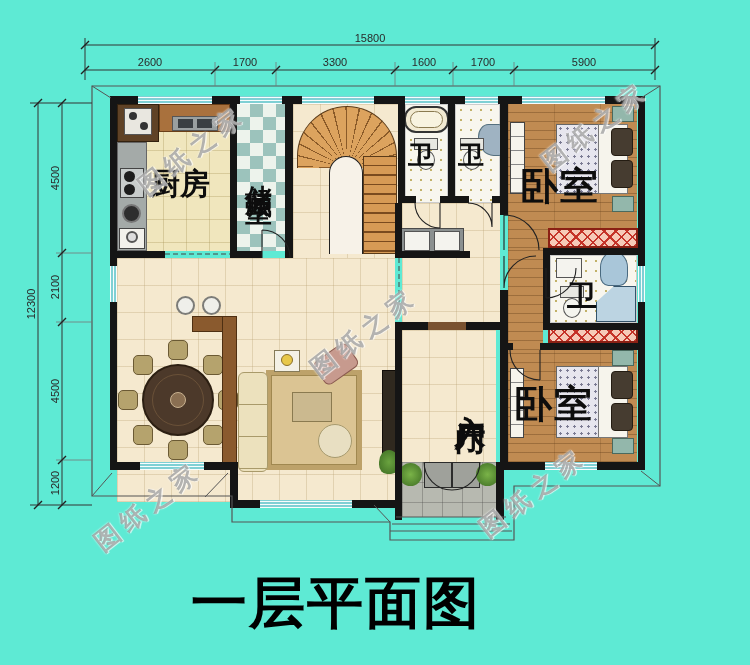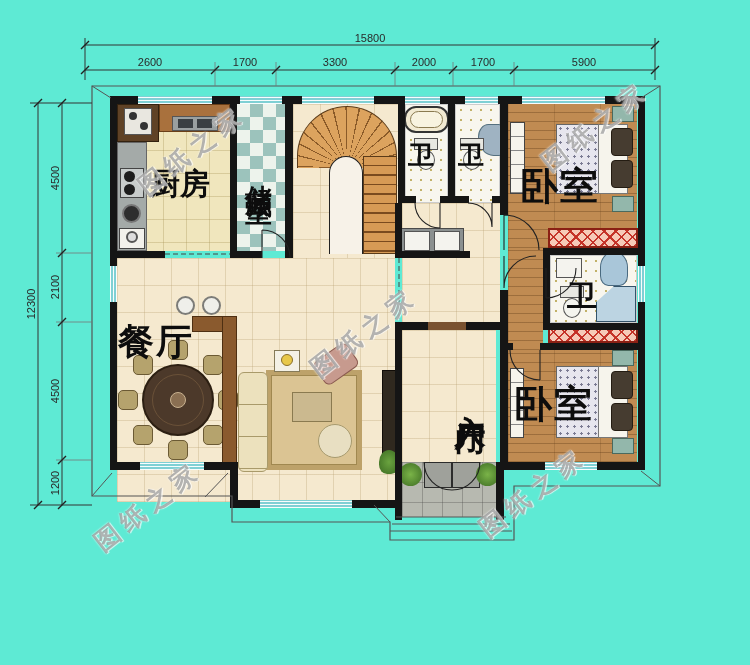--- a/index.html
+++ b/index.html
@@ -240,38 +240,38 @@
       <path d="M424,462 A28,28 0 0 0 452,490 M480,462 A28,28 0 0 1 452,490"></path>
     </g>
     <path d="M165,254 H230" stroke="#444" stroke-width="1" stroke-dasharray="5,3"></path>
     <path d="M399,258 V322" stroke="#444" stroke-width="1" stroke-dasharray="5,3"></path>
   </svg>
 
   <span class="dim" style="left:370px;top:38px;">15800</span>
   <span class="dim" style="left:150px;top:62px;">2600</span>
   <span class="dim" style="left:245px;top:62px;">1700</span>
   <span class="dim" style="left:335px;top:62px;">3300</span>
-  <span class="dim" style="left:424px;top:62px;">2000</span>
+  <span class="dim" style="left:424px;top:62px;">1600</span>
   <span class="dim" style="left:483px;top:62px;">1700</span>
   <span class="dim" style="left:584px;top:62px;">5900</span>
   <span class="dim dimr" style="left:31px;top:304px;">12300</span>
   <span class="dim dimr" style="left:55px;top:178px;">4500</span>
   <span class="dim dimr" style="left:55px;top:287px;">2100</span>
   <span class="dim dimr" style="left:55px;top:391px;">4500</span>
   <span class="dim dimr" style="left:55px;top:483px;">1200</span>
 
   <span class="rlabel" style="left:180px;top:184px;font-size:30px;">厨房</span>
   <span class="rlabel vtext" style="left:259px;top:172px;font-size:27px;letter-spacing:6px;">储藏室</span>
   <span class="rlabel" style="left:421px;top:155px;font-size:26px;">卫</span>
   <span class="rlabel" style="left:471px;top:155px;font-size:26px;">卫</span>
   <span class="rlabel" style="left:560px;top:186px;font-size:38px;letter-spacing:2px;">卧室</span>
   <span class="rlabel" style="left:582px;top:296px;font-size:30px;">卫</span>
   <span class="rlabel" style="left:554px;top:404px;font-size:38px;letter-spacing:2px;">卧室</span>
-  <span class="rlabel" style="left:156px;top:342px;font-size:36px;letter-spacing:2px;">餐厅</span>
   <span class="rlabel vtext" style="left:470px;top:396px;font-size:31px;letter-spacing:3px;">入户门厅</span>
 
   <span class="wm" style="left:192px;top:150px;">图纸之家</span>
   <span class="wm" style="left:595px;top:126px;">图纸之家</span>
   <span class="wm" style="left:364px;top:332px;">图纸之家</span>
   <span class="wm" style="left:148px;top:506px;">图纸之家</span>
   <span class="wm" style="left:533px;top:492px;">图纸之家</span>
 
+  <div id="title">一层平面图</div>
 </div>
 
 </body></html>

